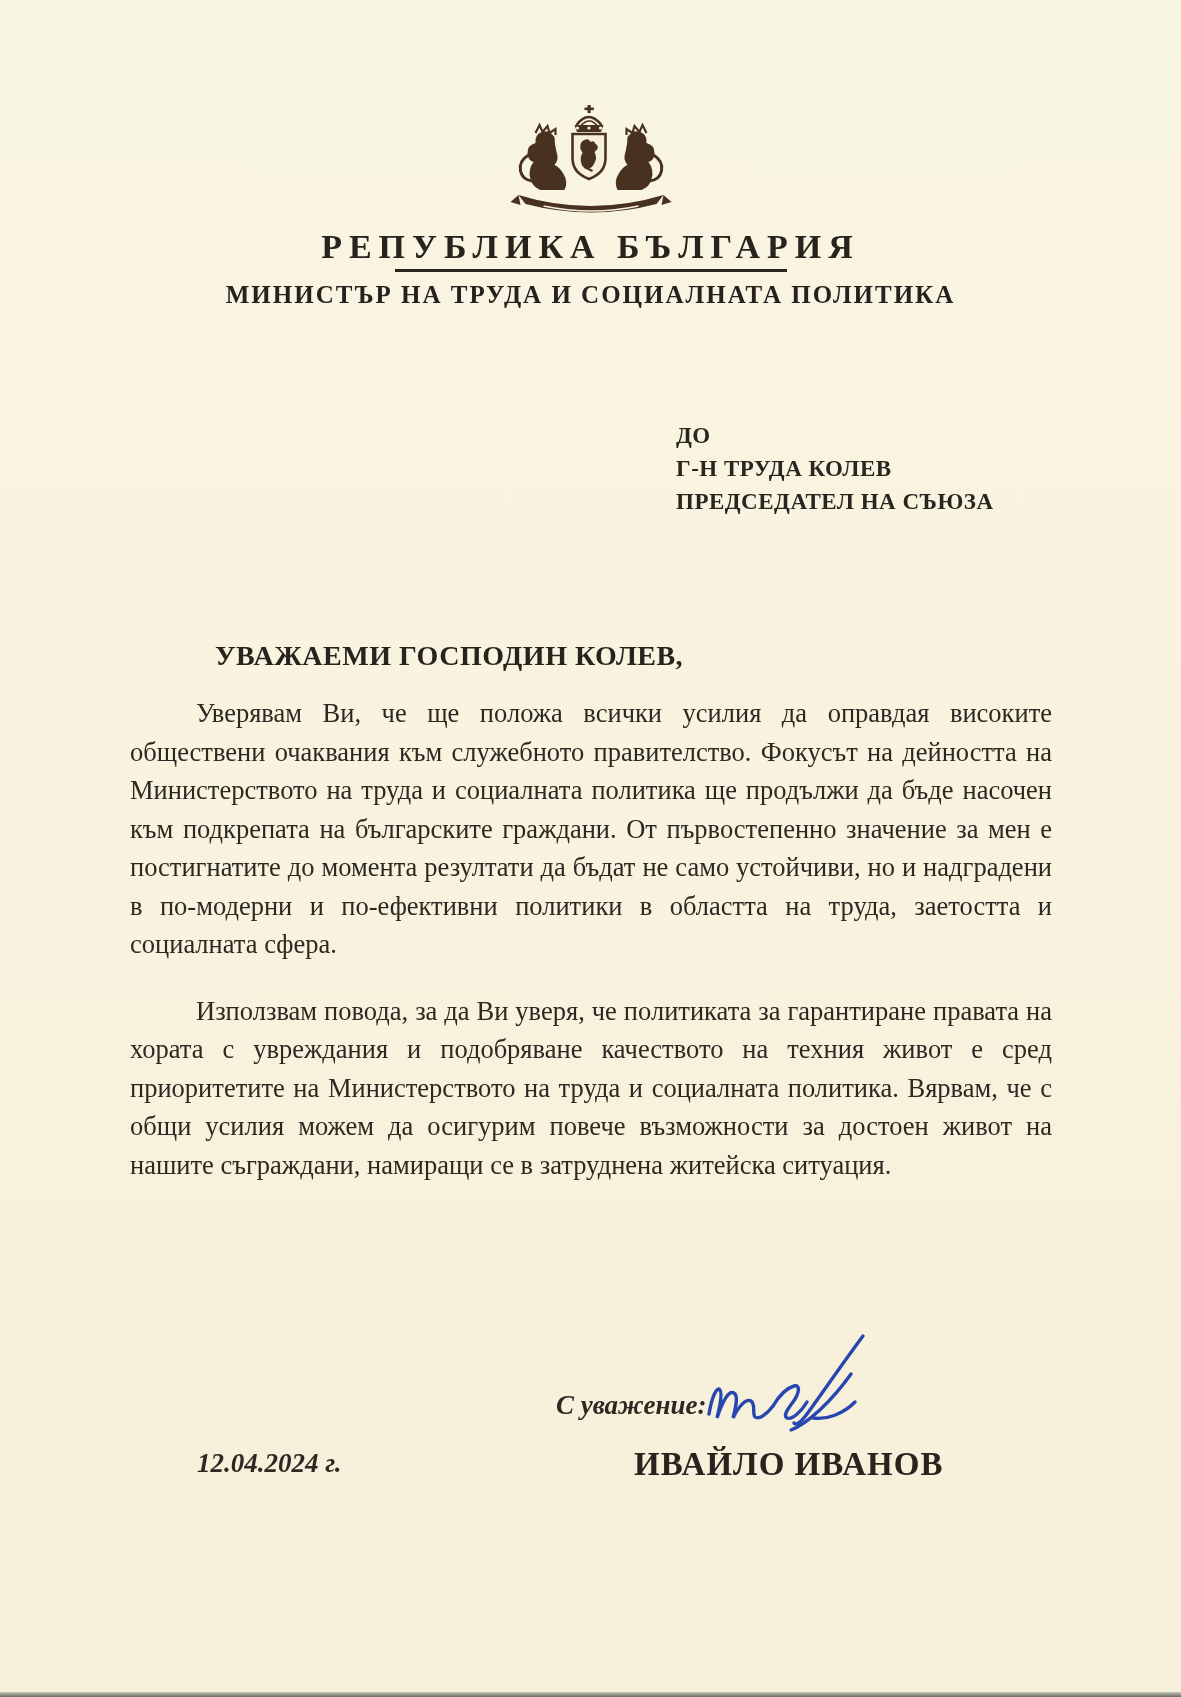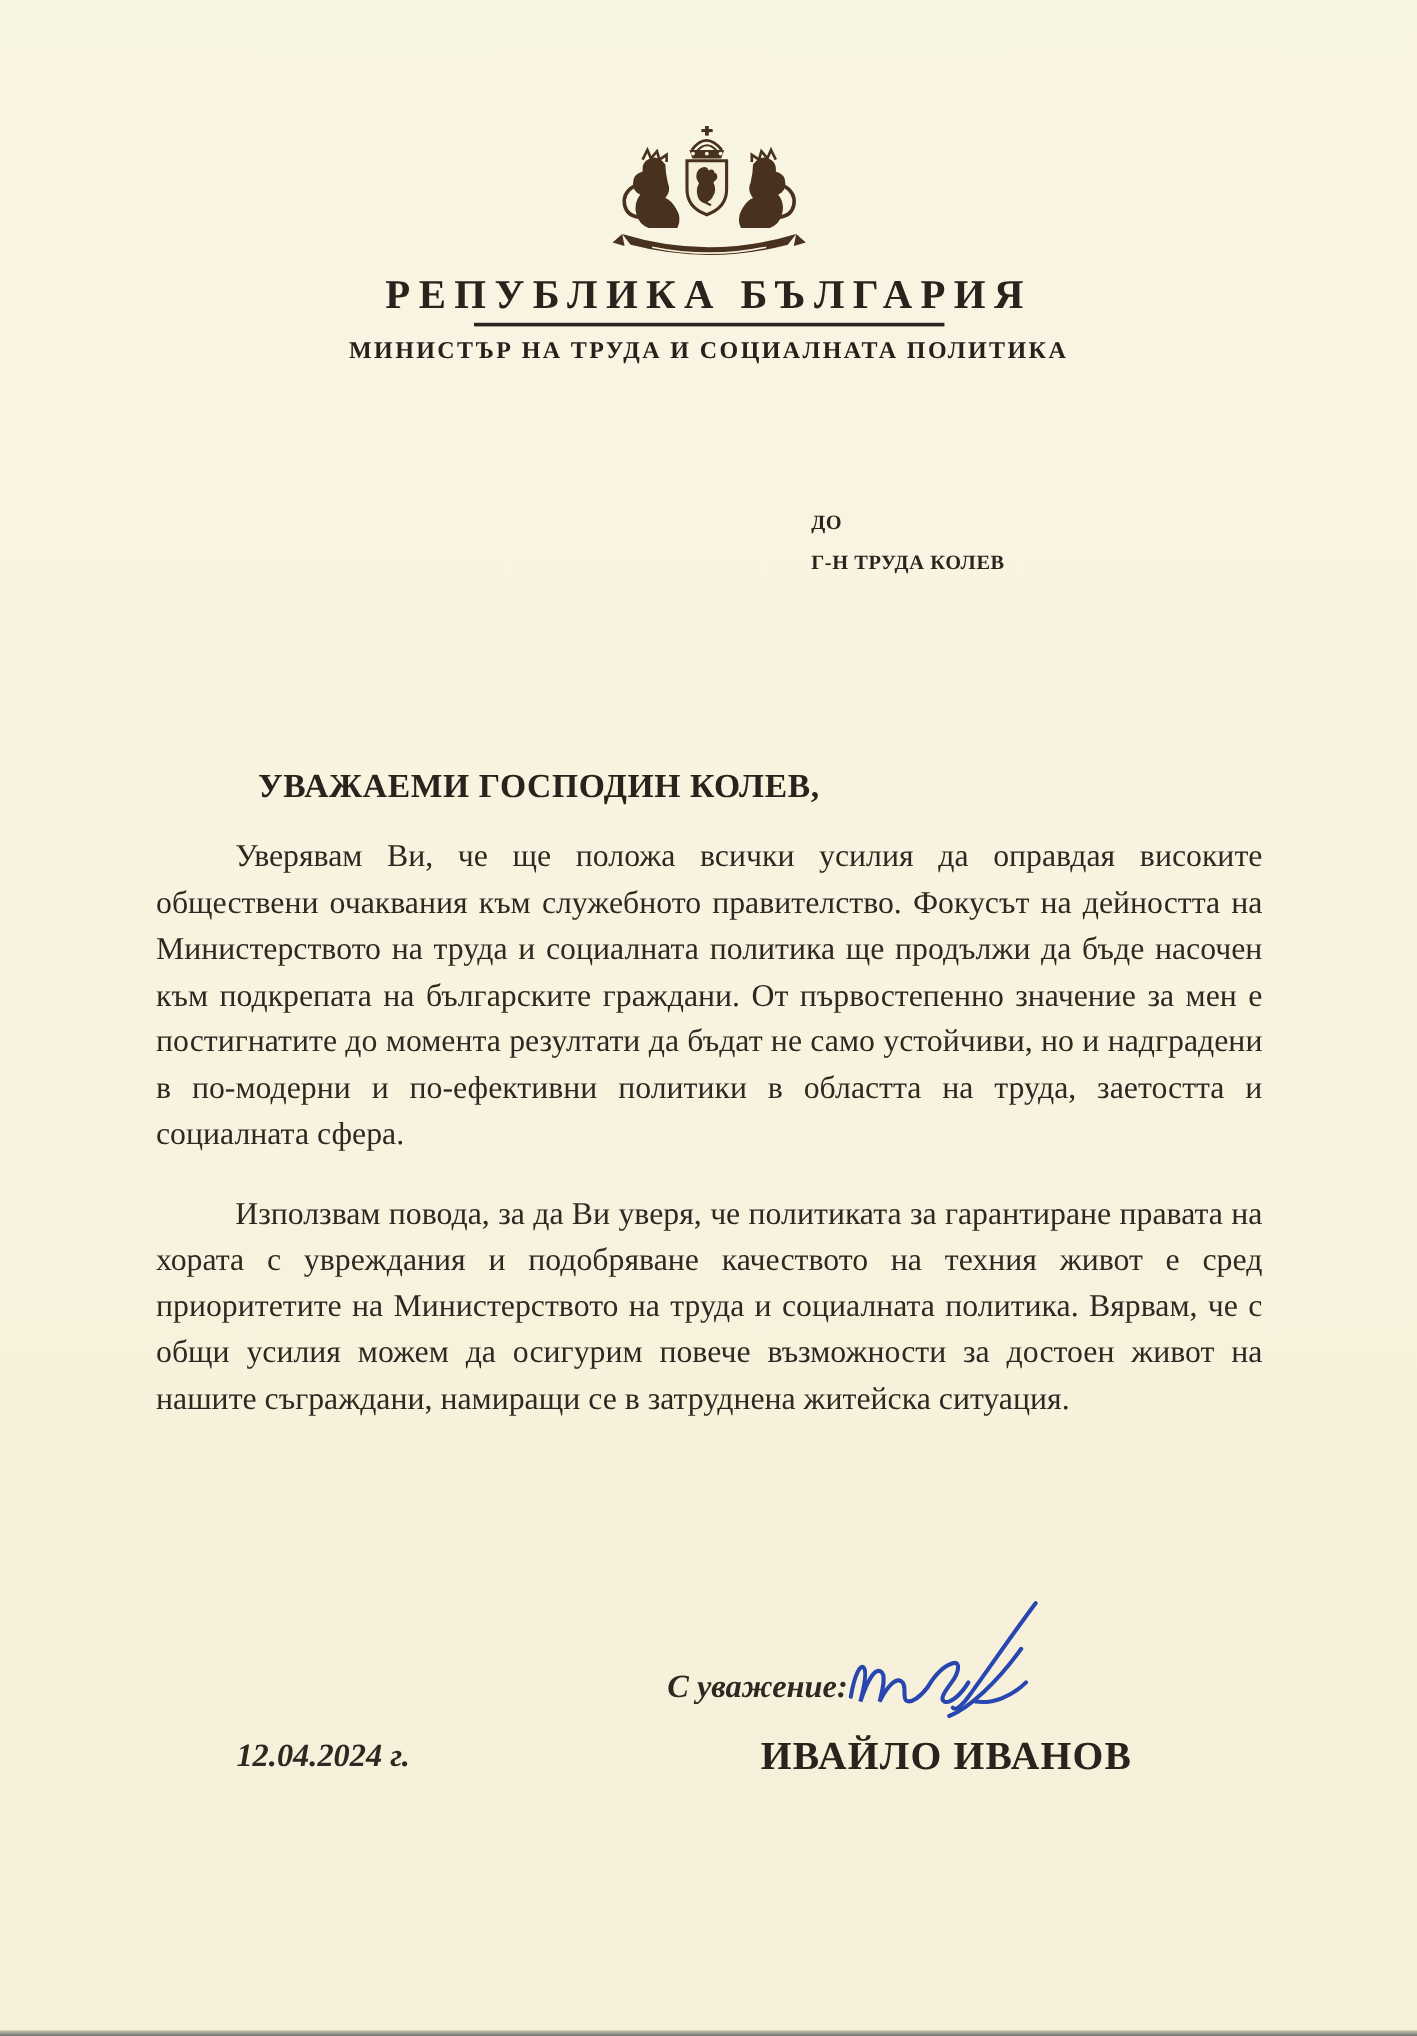--- a/index.html
+++ b/index.html
@@ -21,26 +21,26 @@
     position:absolute;top:228px;left:0;width:100%;
     text-align:center;font-weight:bold;font-size:34px;letter-spacing:7px;
     color:#29231d;
   }
   .h-rule{
     position:absolute;top:269px;left:50%;transform:translateX(-50%);
     width:392px;height:3px;background:#2b251f;
   }
   .h-ministry{
     position:absolute;top:281px;left:0;width:100%;
-    text-align:center;font-weight:bold;font-size:20px;letter-spacing:2px;
+    text-align:center;font-weight:bold;font-size:25px;letter-spacing:2px;
     color:#26211c;
   }
   .recipient{
     position:absolute;top:419px;left:676px;
-    font-weight:bold;font-size:17px;line-height:33px;letter-spacing:.5px;
+    font-weight:bold;font-size:23px;line-height:33px;letter-spacing:.5px;
     color:#2a251f;
   }
   .salutation{
     position:absolute;top:640px;left:215px;
     font-weight:bold;font-size:28px;letter-spacing:.5px;
     color:#28231d;
   }
   .body-text{
     position:absolute;top:694px;left:130px;width:922px;
     font-size:26.5px;line-height:38.5px;text-align:justify;
@@ -102,20 +102,21 @@
     </svg>
   </div>
 
   <div class="h-republic">РЕПУБЛИКА БЪЛГАРИЯ</div>
   <div class="h-rule"></div>
   <div class="h-ministry">МИНИСТЪР НА ТРУДА И СОЦИАЛНАТА ПОЛИТИКА</div>
 
   <div class="recipient">
     <div>ДО</div>
     <div>Г-Н ТРУДА КОЛЕВ</div>
+    <div>ПРЕДСЕДАТЕЛ НА СЪЮЗА</div>
   </div>
 
   <div class="salutation">УВАЖАЕМИ ГОСПОДИН КОЛЕВ,</div>
 
   <div class="body-text">
     <p>Уверявам Ви, че ще положа всички усилия да оправдая високите обществени очаквания към служебното правителство. Фокусът на дейността на Министерството на труда и социалната политика ще продължи да бъде насочен към подкрепата на българските граждани. От първостепенно значение за мен е постигнатите до момента резултати да бъдат не само устойчиви, но и надградени в по-модерни и по-ефективни политики в областта на труда, заетостта и социалната сфера.</p>
     <p>Използвам повода, за да Ви уверя, че политиката за гарантиране правата на хората с увреждания и подобряване качеството на техния живот е сред приоритетите на Министерството на труда и социалната политика. Вярвам, че с общи усилия можем да осигурим повече възможности за достоен живот на нашите съграждани, намиращи се в затруднена житейска ситуация.</p>
   </div>
 
   <div class="closing-label">С уважение:</div>

